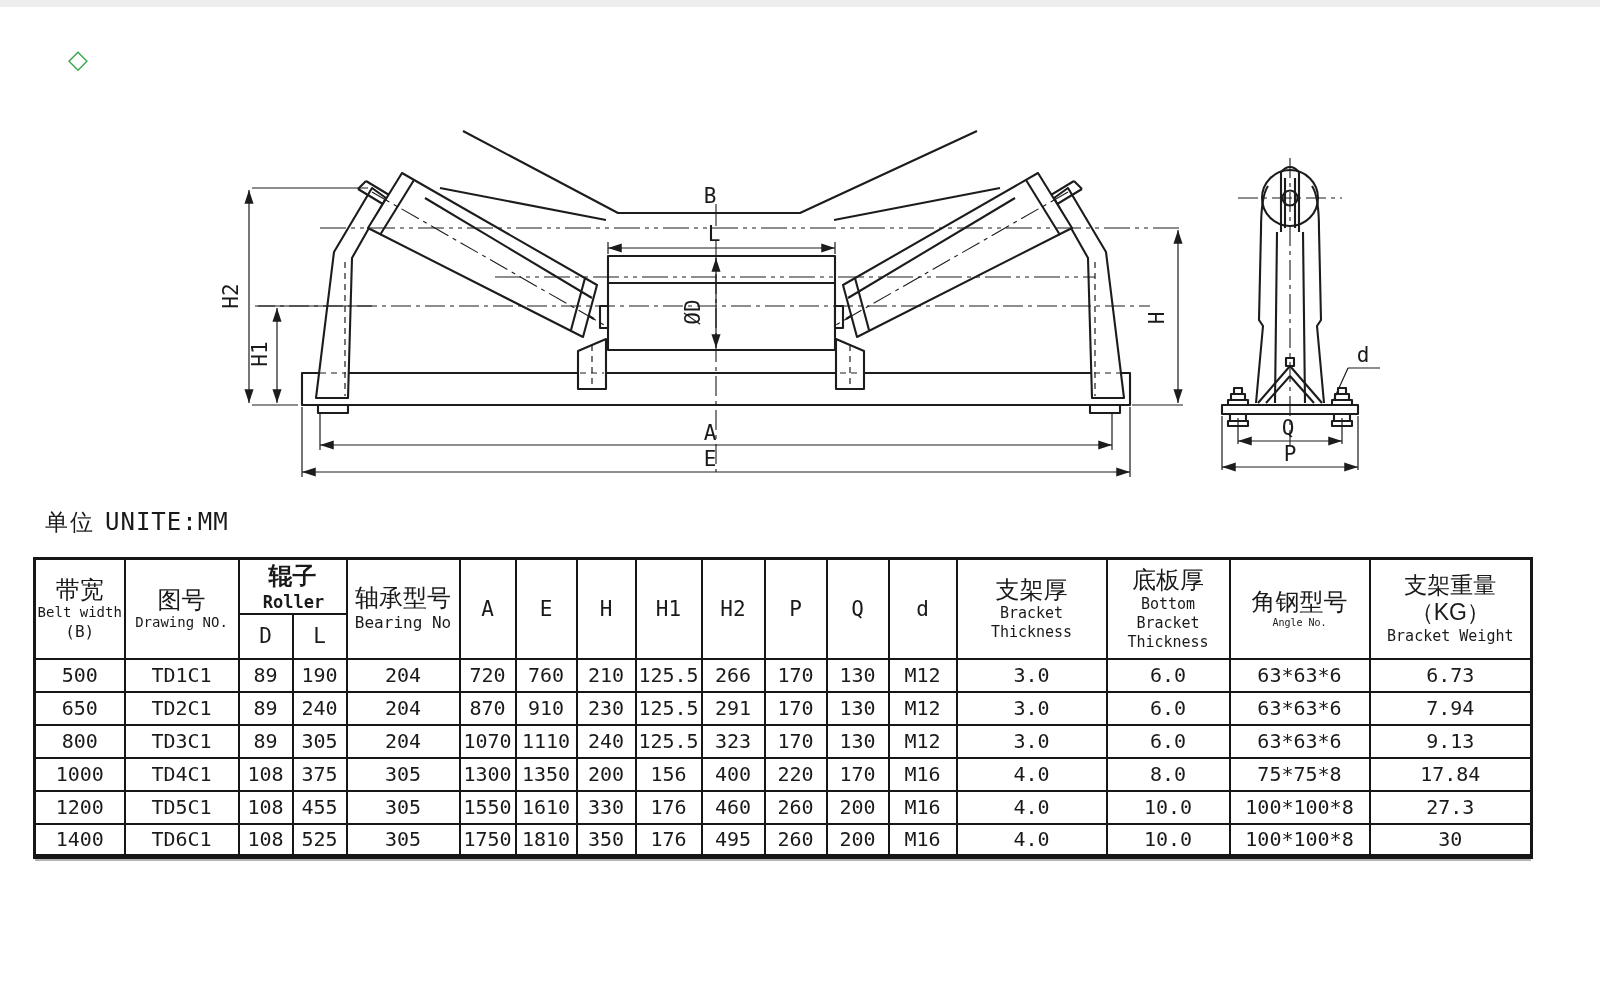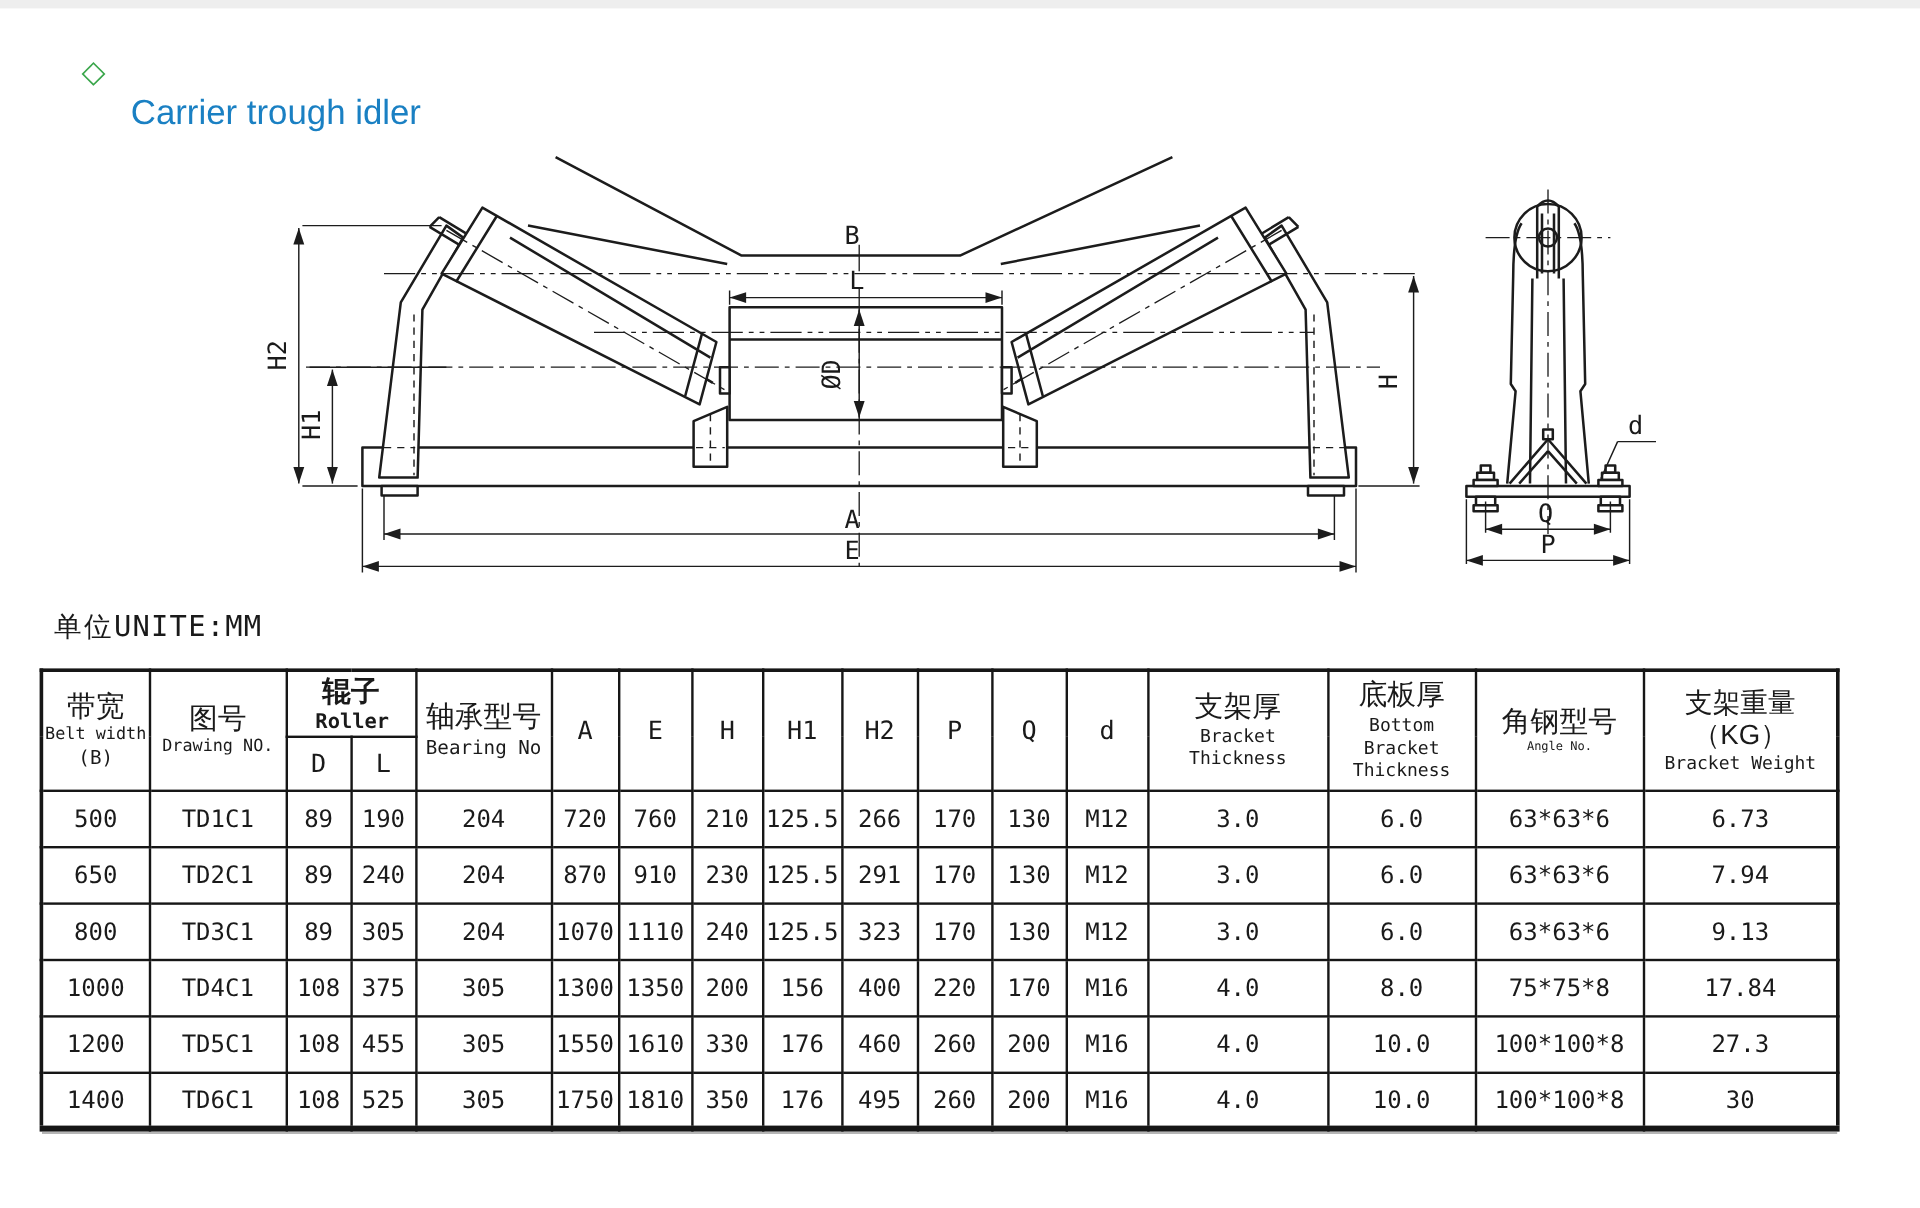--- a/index.html
+++ b/index.html
@@ -19,53 +19,52 @@
   .drawing text{font-family:"DejaVu Sans Mono",monospace;font-size:21px;fill:#1a1a1a;}
   .obj{stroke:#1c1c1c;stroke-width:2.1;fill:none;stroke-linejoin:round;}
   .objf{stroke:#1c1c1c;stroke-width:2.1;fill:#ffffff;stroke-linejoin:round;}
   .thin{stroke:#1c1c1c;stroke-width:1.1;fill:none;}
   .cl{stroke:#1c1c1c;stroke-width:1.1;fill:none;stroke-dasharray:20 5 4 5;}
   .cl2{stroke:#1c1c1c;stroke-width:1.1;fill:none;stroke-dasharray:26 5 4 5 4 5;}
   .hid{stroke:#1c1c1c;stroke-width:1.2;fill:none;stroke-dasharray:6 5;}
   .dim{stroke:#1c1c1c;stroke-width:1.2;fill:none;}
 
   
-  .unit-note{position:absolute;left:45px;top:507px;display:flex;align-items:baseline;}
+  .unit-note{position:absolute;left:45px;top:507px;display:flex;align-items:baseline;gap:10px;}
   .unit-note .zh{font-size:23px;letter-spacing:2px;}
   .unit-note .en{font-family:"DejaVu Sans Mono",monospace;font-size:24px;letter-spacing:1px;}
 
   
   .spec-table{position:absolute;left:33px;top:557px;border-collapse:collapse;table-layout:fixed;
               width:1497px;border:3px solid #161616;border-bottom:5px solid #161616;
               box-shadow:0 4px 0 -2px #b5b5b5;}
   .spec-table th,.spec-table td{border:2px solid #161616;text-align:center;vertical-align:middle;
               padding:0;overflow:hidden;}
   .spec-table thead tr:first-child{height:55px;}
   .spec-table thead tr:last-child{height:45px;}
-  .spec-table tbody tr{height:47px;}
+  .spec-table tbody tr{height:33px;}
   .spec-table .zh{font-size:24px;font-weight:400;display:block;line-height:1.2;}
   .spec-table .zh-inline{font-size:24px;display:inline;}
   .spec-table .en{font-family:"DejaVu Sans Mono",monospace;font-size:14px;font-weight:400;
               display:block;line-height:1.25;}
   .spec-table .en-inline{font-family:"DejaVu Sans Mono",monospace;font-size:17px;display:inline;margin-left:2px;}
   .spec-table .sym{font-size:16px;}
   .spec-table .dimh{font-family:"DejaVu Sans Mono",monospace;font-size:21px;font-weight:400;}
   .spec-table tbody td{font-family:"DejaVu Sans Mono",monospace;font-size:20px;}
 </style>
 </head>
 <body>
 
 <div class="page" style="--blue: #1a80c3; --green: #3aa64b;">
   <div class="page-edge"></div>
 
   <div class="title-block">
     <div class="title-row">
       <span class="diamond">◇</span>
     </div>
-    <div class="title-en">Carrier trough idler</div>
   </div>
 
   <svg class="drawing" width="1600" height="400" viewBox="0 0 1600 400">
     <defs>
       <marker id="arr" viewBox="0 0 10 8" refX="10" refY="4" markerWidth="15" markerHeight="11" orient="auto-start-reverse" markerUnits="userSpaceOnUse">
         <path d="M0,0.7 L10,4 L0,7.3 Z" fill="#1c1c1c"></path>
       </marker>
     </defs>
 
     <g>

